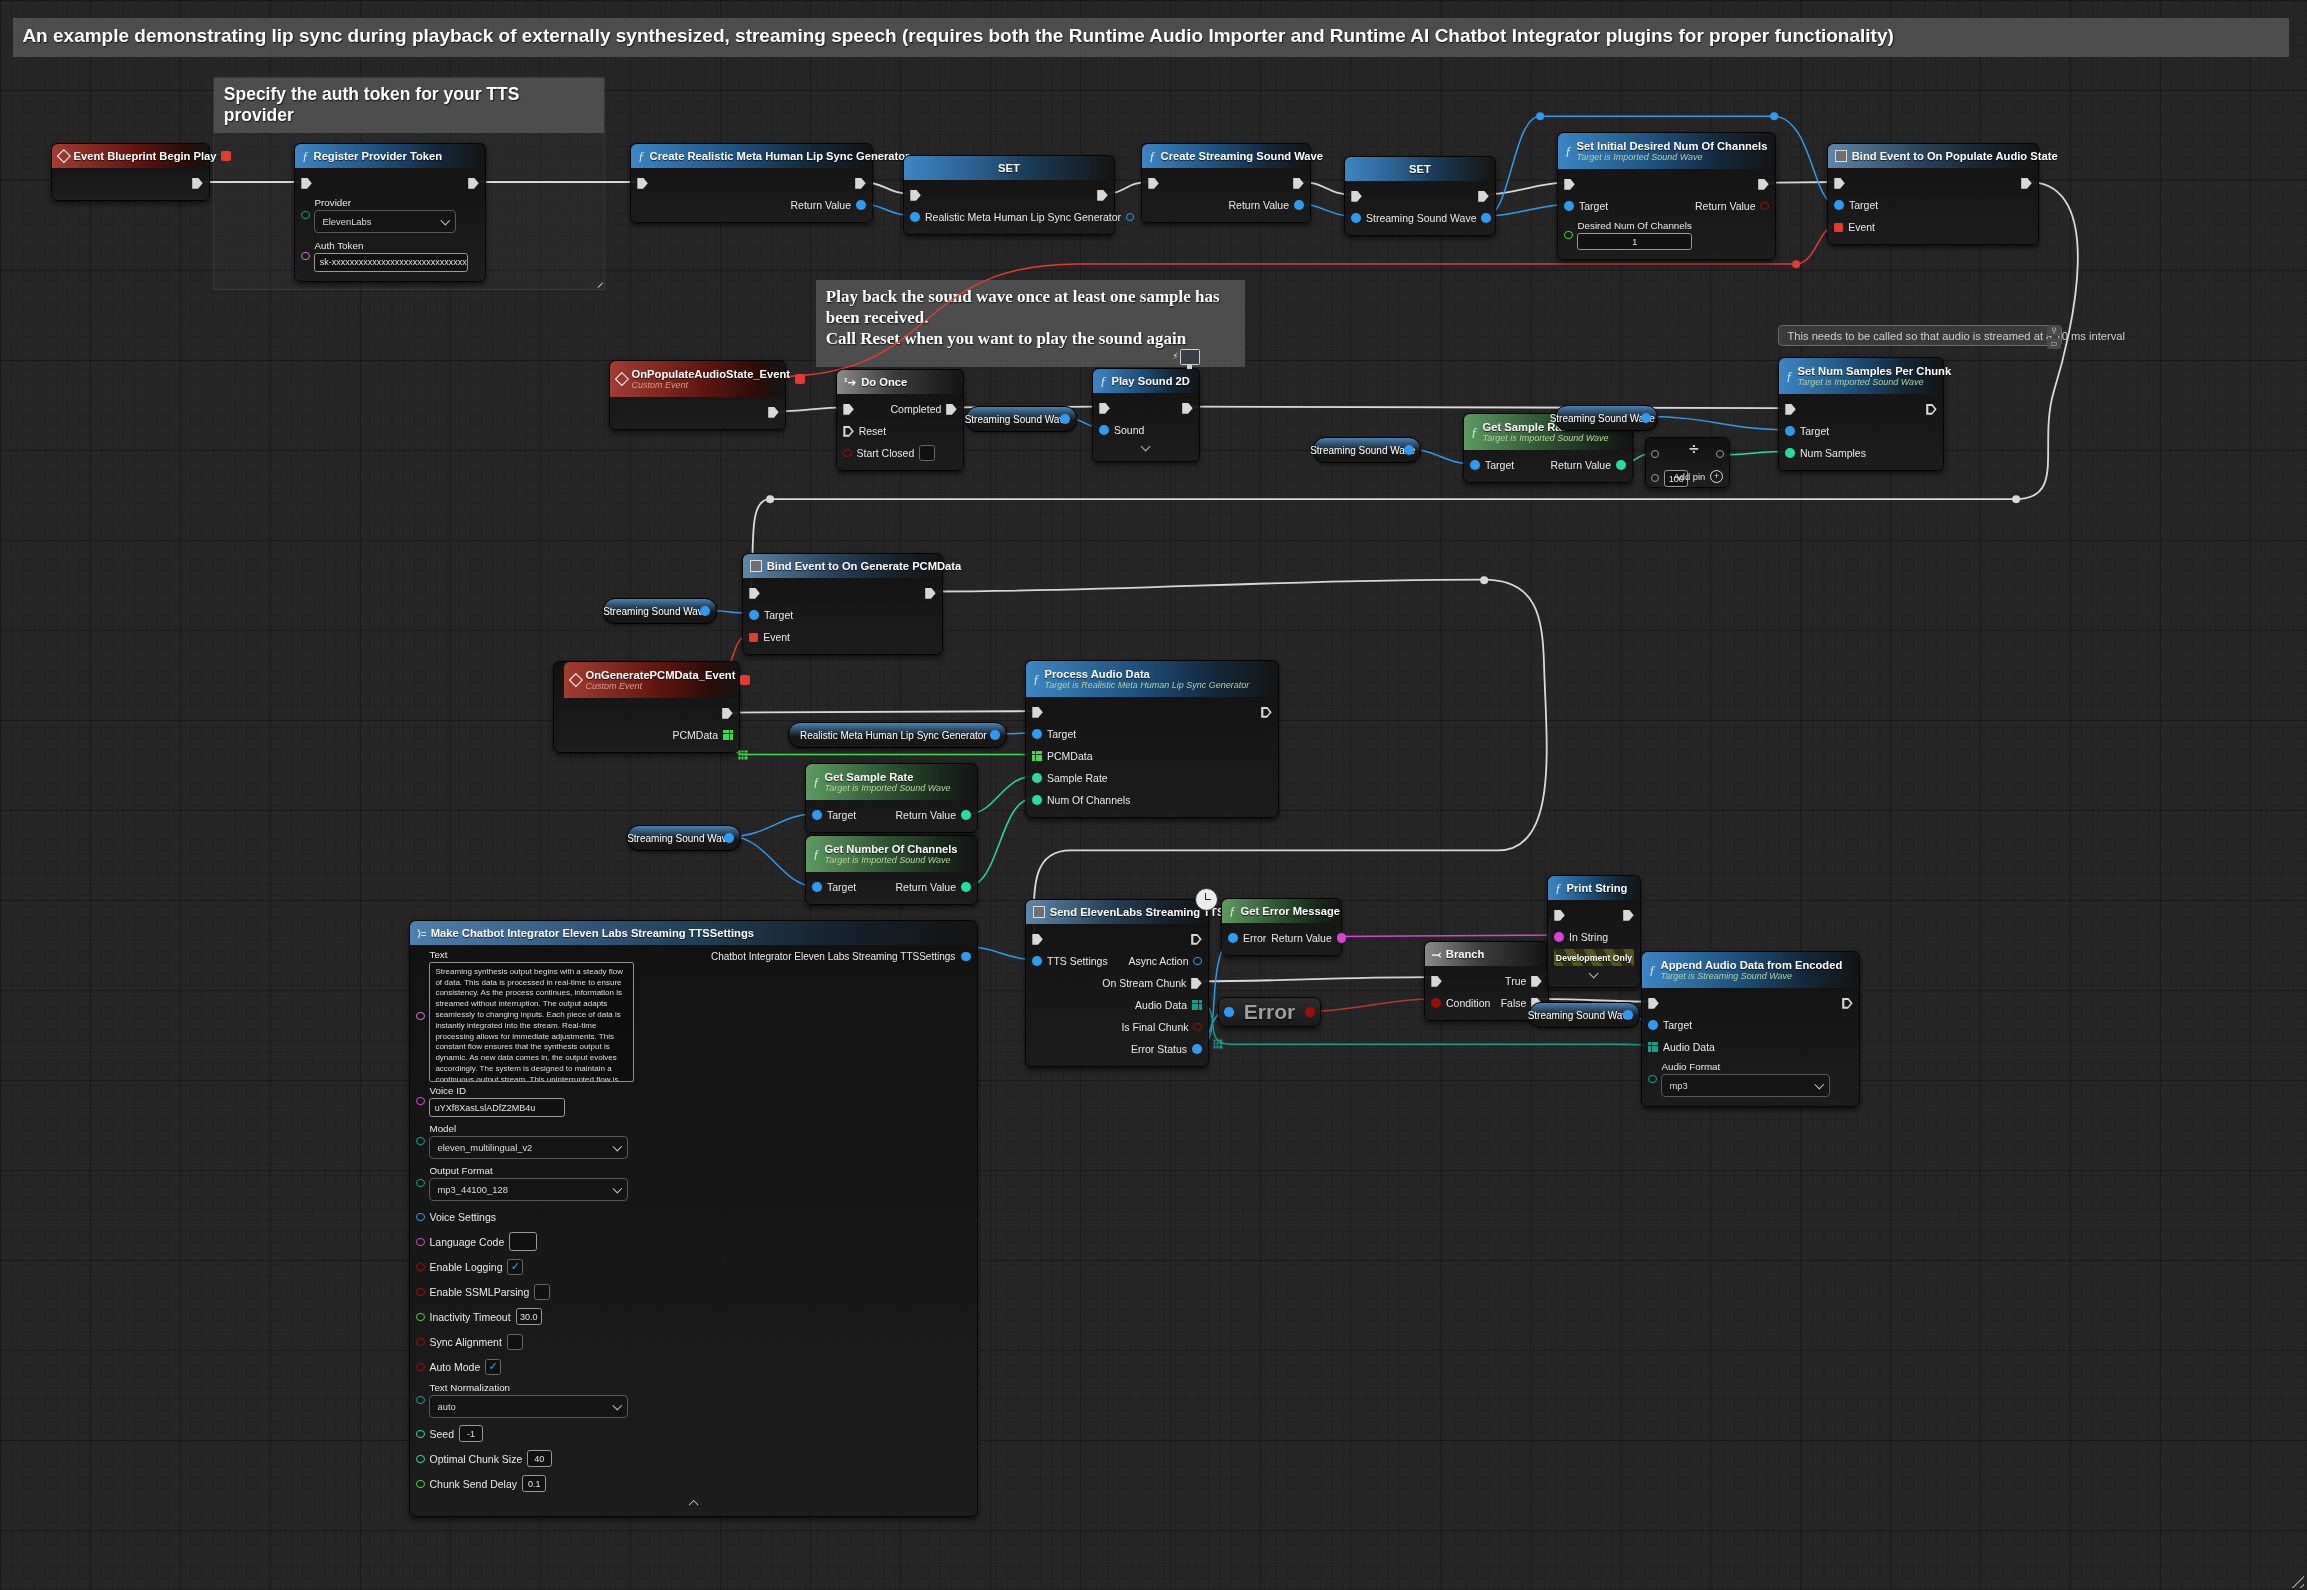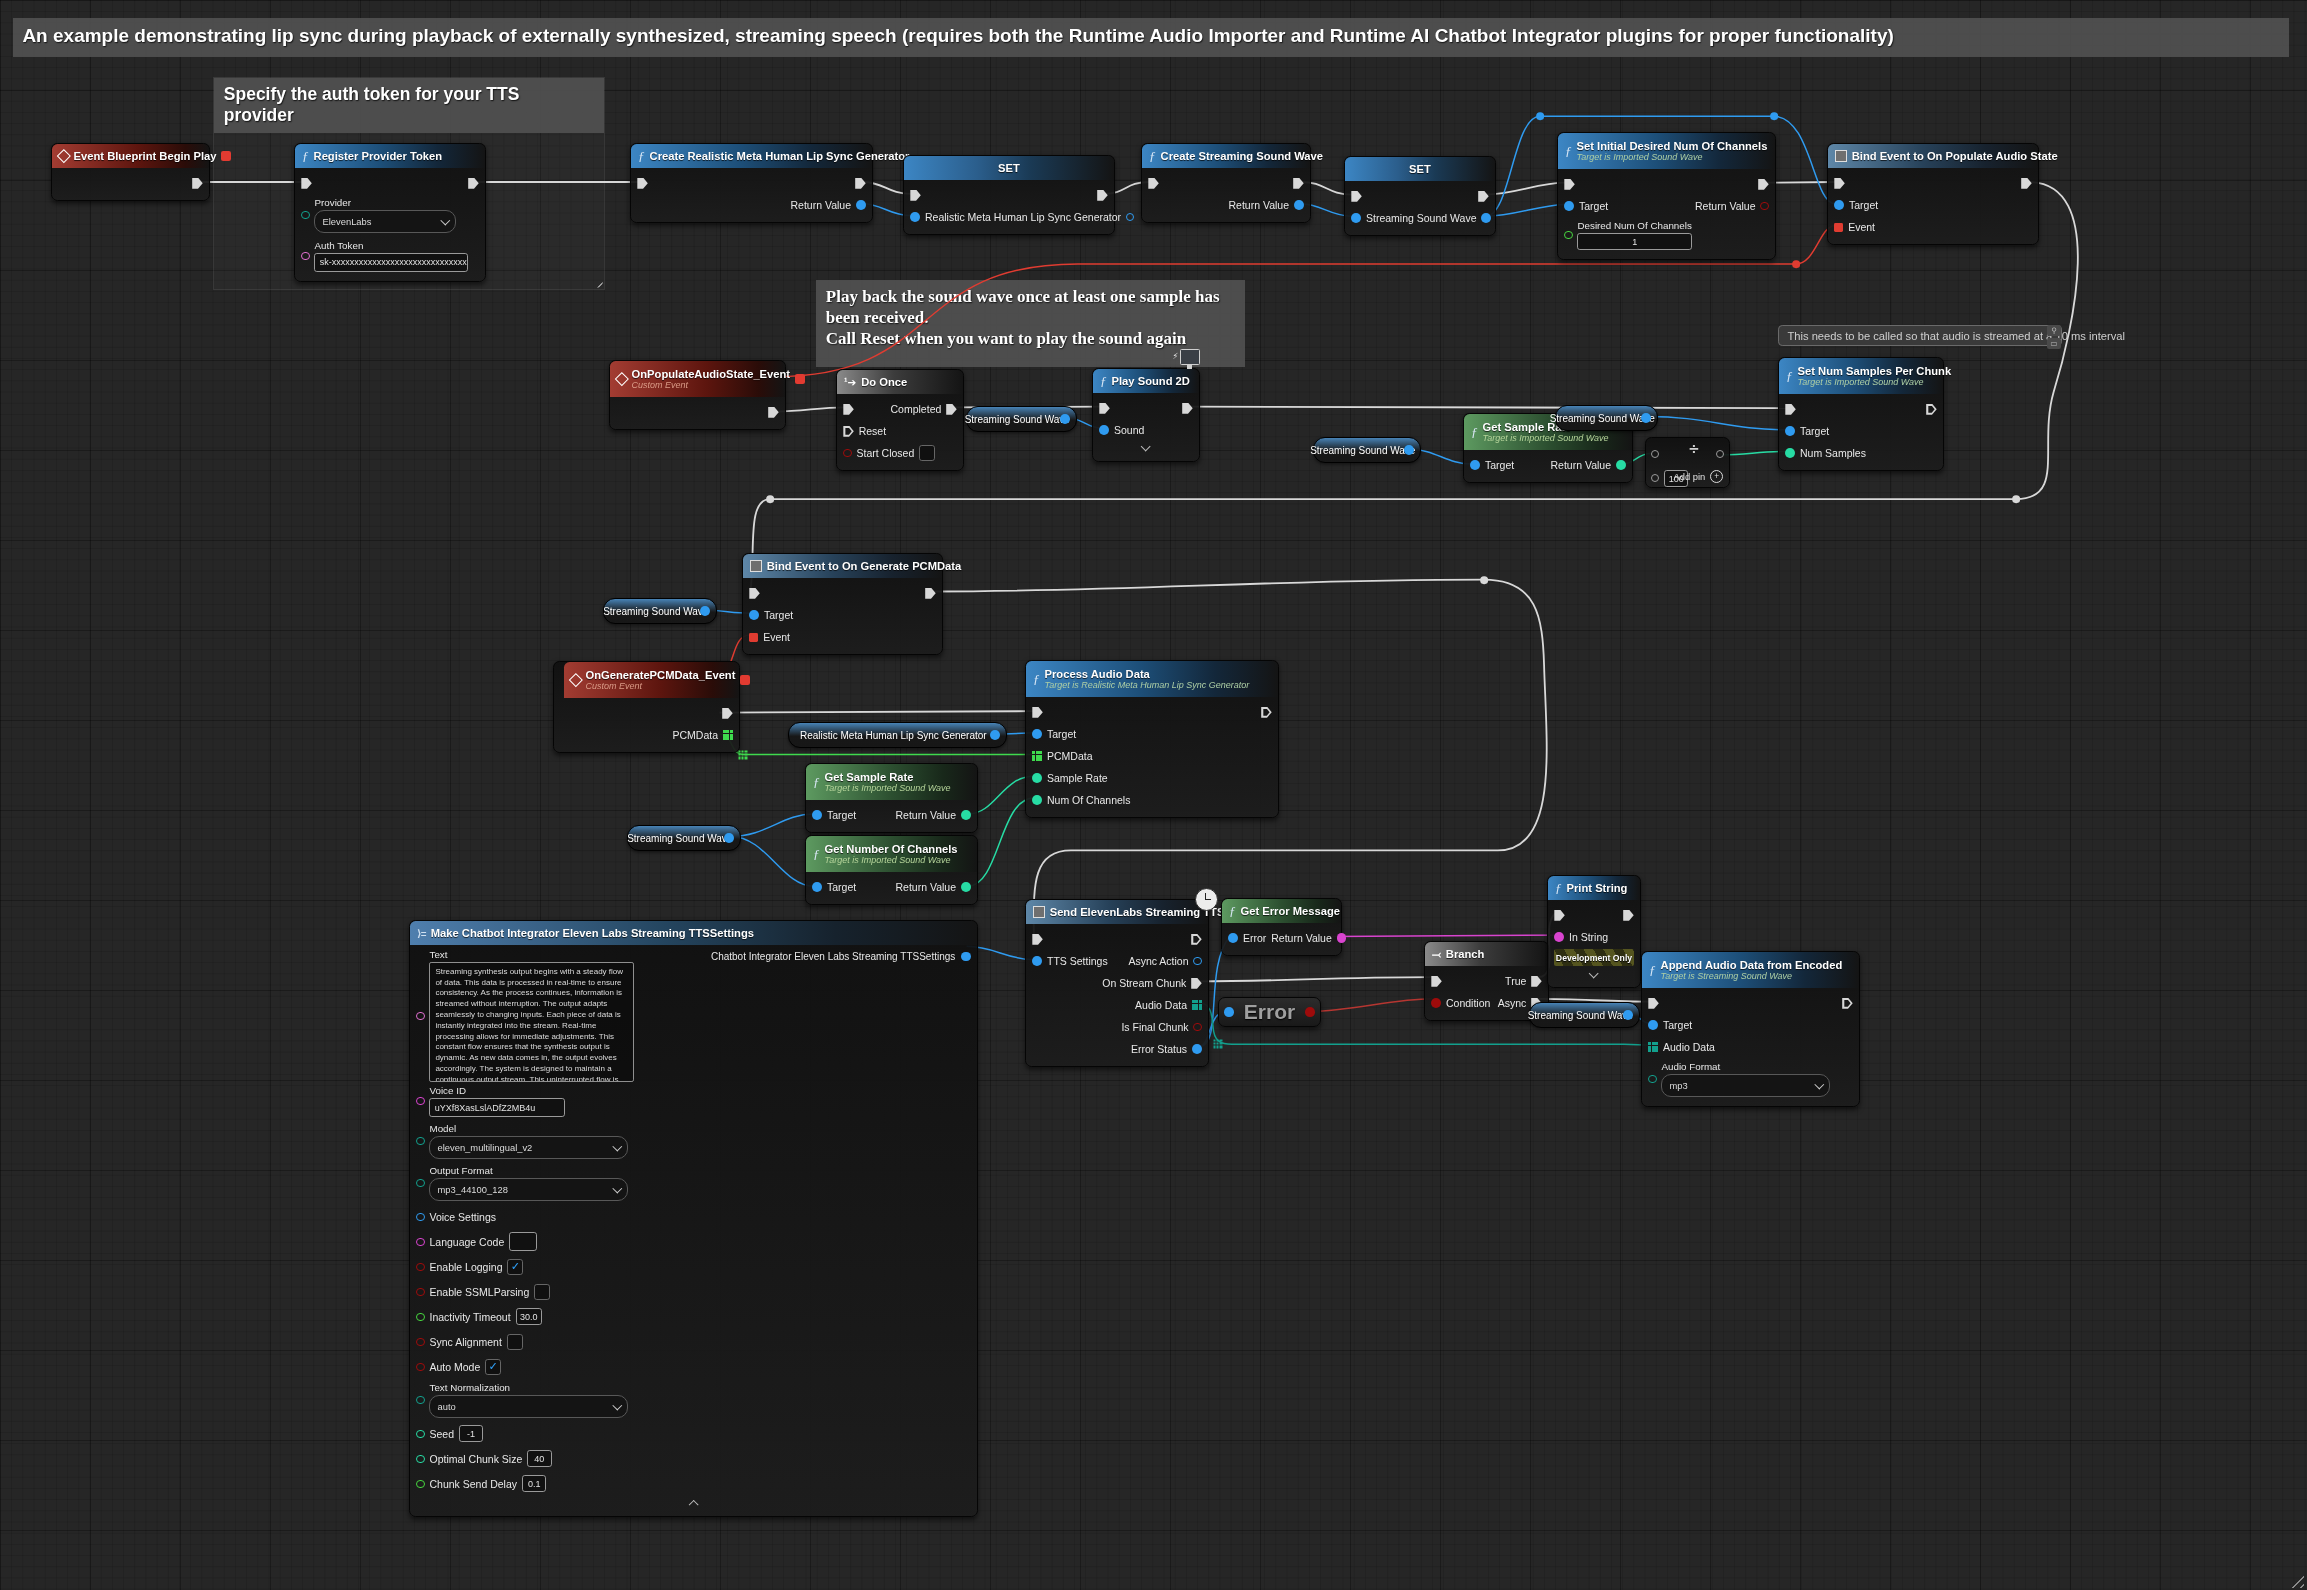--- a/index.html
+++ b/index.html
@@ -63,21 +63,21 @@
   .pin{position:relative;flex:0 0 auto;}
   .pin.exec{width:10.5px;height:11.2px;background:var(--c);clip-path:polygon(0 0,55% 0,100% 50%,55% 100%,0 100%);}
   .pin.exec.h::after{content:"";position:absolute;inset:2.1px;background:#181818;
     clip-path:polygon(0 0,55% 0,100% 50%,55% 100%,0 100%);}
   .pin.circ{width:9.8px;height:9.8px;border-radius:50%;background:var(--c);}
   .pin.circ.h{width:6.3px;height:6.3px;background:transparent;border:1.8px solid var(--c);}
   .pin.sq{width:9px;height:9px;border-radius:1.4px;background:var(--c);}
   .pin.grid{width:9.8px;height:9.8px;display:grid;grid-template-columns:repeat(3,2.8px);grid-auto-rows:2.8px;gap:0.7px;}
   .pin.grid i{background:var(--c);}
   
-  .ctl-select{height:21px;border:0.7px solid #585858;border-radius:10px;background:#141414;color:#dcdcdc;
+  .ctl-select{height:21px;border:0.7px solid #585858;border-radius:4px;background:#141414;color:#dcdcdc;
     font-size:9.4px;display:flex;align-items:center;padding:0 7px;gap:5.6px;}
   .ctl-select .val{flex:1;white-space:nowrap;overflow:hidden;}
   .chevd{width:5.6px;height:5.6px;border-right:1.4px solid #cfcfcf;border-bottom:1.4px solid #cfcfcf;
     transform:rotate(45deg);margin-top:-2.8px;flex:0 0 auto;}
   .ctl-input{height:17px;border:0.7px solid #9a9a9a;border-radius:2.8px;background:#111;color:#e3e3e3;
     font-size:9px;display:flex;align-items:center;padding:0 4.2px;white-space:nowrap;overflow:hidden;}
   .ctl-num{min-width:15.4px;height:15.4px;border:0.7px solid #9a9a9a;border-radius:2.8px;background:#111;color:#e3e3e3;
     font-size:9px;display:flex;align-items:center;justify-content:center;padding:0 3.5px;}
   .ctl-check{width:14px;height:14px;border:0.7px solid #666;border-radius:2.8px;background:#101010;
     display:flex;align-items:center;justify-content:center;color:#2e9bf0;font-size:11.2px;font-weight:bold;}
@@ -849,21 +849,21 @@
           <span class="pin exec" style="--c: #d8d8d8;"></span>
           <div class="rright">
             <span class="plabel">True</span>
             <span class="pin exec" style="--c: #d8d8d8;"></span>
           </div>
         </div>
         <div class="nrow">
           <span class="pin circ" style="--c: #9e0b0b;"></span>
           <span class="plabel">Condition</span>
           <div class="rright">
-            <span class="plabel">Async</span>
+            <span class="plabel">False</span>
             <span class="pin exec" style="--c: #d8d8d8;"></span>
           </div>
         </div>
       </div>
     </div>
     <div class="node k-function" style="left: 1547px; top: 875px; width: 92px;">
       <div class="nhead">
         <span class="hicon" style="font-style: italic; font-family: &quot;Liberation Serif&quot;, serif; font-size: 13.3px; color: rgb(216, 230, 245);">ƒ</span>
         <div>
           <div class="ntitle">Print String</div>

